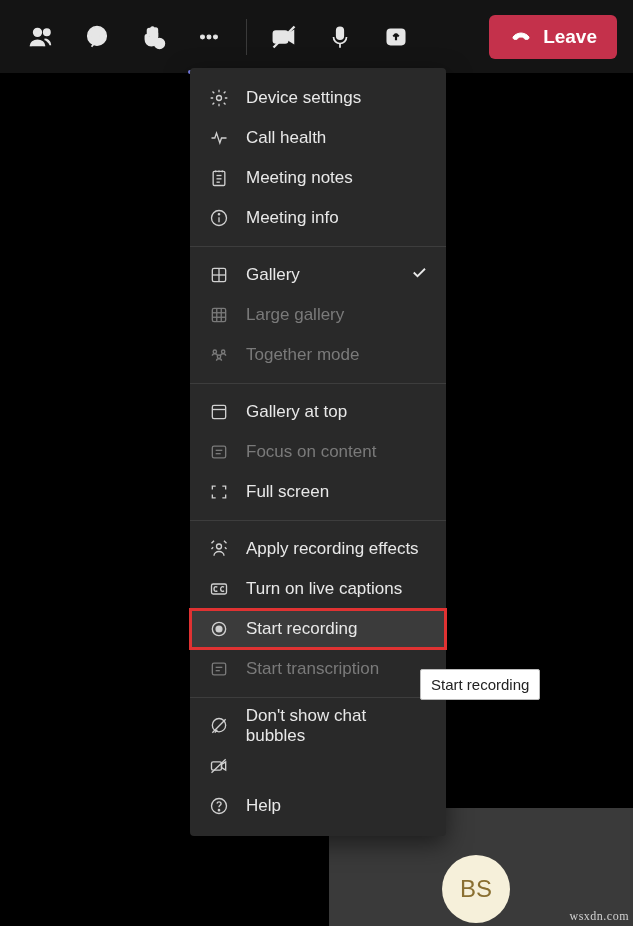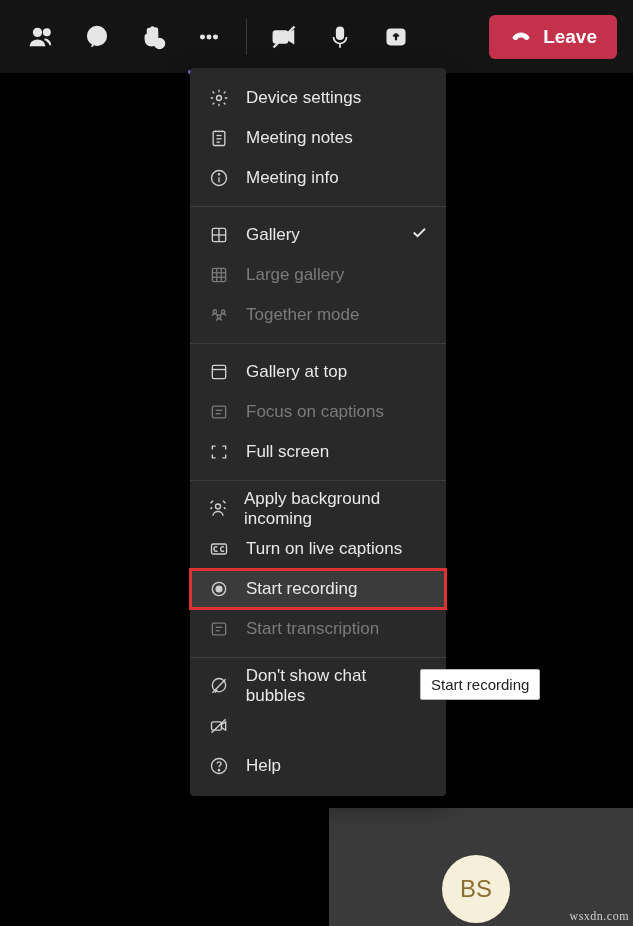--- a/index.html
+++ b/index.html
@@ -236,20 +236,28 @@
         <svg width="20" height="20" viewBox="0 0 24 24" stroke-width="1.6">
           <circle cx="12" cy="12" r="3"></circle>
           <path d="M12 2v3M12 19v3M4.2 4.2l2.1 2.1M17.7 17.7l2.1 2.1M2 12h3M19 12h3M4.2 19.8l2.1-2.1M17.7 6.3l2.1-2.1"></path>
         </svg>
       </span>
     <span>Device settings</span>
   </div>
   <div class="menu-item">
     <span class="micon">
         <svg width="20" height="20" viewBox="0 0 24 24" stroke-width="1.6">
+          <path d="M3 12h4l2-6 4 12 2-6h6"></path>
+        </svg>
+      </span>
+    <span>Call health</span>
+  </div>
+  <div class="menu-item">
+    <span class="micon">
+        <svg width="20" height="20" viewBox="0 0 24 24" stroke-width="1.6">
           <rect x="5" y="4" width="14" height="17" rx="1.5"></rect>
           <line x1="9" y1="9" x2="15" y2="9"></line>
           <line x1="9" y1="13" x2="15" y2="13"></line>
           <line x1="9" y1="17" x2="13" y2="17"></line>
           <line x1="8" y1="3" x2="8" y2="5"></line>
           <line x1="12" y1="3" x2="12" y2="5"></line>
           <line x1="16" y1="3" x2="16" y2="5"></line>
         </svg>
       </span>
     <span>Meeting notes</span>
@@ -318,21 +326,21 @@
     <span>Gallery at top</span>
   </div>
   <div class="menu-item disabled">
     <span class="micon">
         <svg width="20" height="20" viewBox="0 0 24 24" stroke-width="1.6">
           <rect x="4" y="5" width="16" height="14" rx="2"></rect>
           <line x1="8" y1="10" x2="16" y2="10"></line>
           <line x1="8" y1="14" x2="14" y2="14"></line>
         </svg>
       </span>
-    <span>Focus on captions</span>
+    <span>Focus on content</span>
   </div>
   <div class="menu-item">
     <span class="micon">
         <svg width="20" height="20" viewBox="0 0 24 24" stroke-width="1.6">
           <path d="M4 9V5h4M20 9V5h-4M4 15v4h4M20 15v4h-4"></path>
         </svg>
       </span>
     <span>Full screen</span>
   </div>
 
@@ -342,21 +350,21 @@
     <span class="micon">
         <svg width="20" height="20" viewBox="0 0 24 24" stroke-width="1.6">
           <circle cx="12" cy="9" r="3"></circle>
           <path d="M6 20c0-3 2.7-5 6-5s6 2 6 5"></path>
           <line x1="3" y1="5" x2="6" y2="2"></line>
           <line x1="18" y1="2" x2="21" y2="5"></line>
           <line x1="3" y1="12" x2="5" y2="10"></line>
           <line x1="19" y1="10" x2="21" y2="12"></line>
         </svg>
       </span>
-    <span>Apply background incoming</span>
+    <span>Apply recording effects</span>
   </div>
   <div class="menu-item">
     <span class="micon">
         <svg width="20" height="20" viewBox="0 0 24 24" stroke-width="1.6">
           <rect x="3" y="6" width="18" height="12" rx="2"></rect>
           <path d="M10 10c-.5-.5-1-.8-1.7-.8-1.3 0-2.3 1.2-2.3 2.8s1 2.8 2.3 2.8c.7 0 1.2-.3 1.7-.8"></path>
           <path d="M18 10c-.5-.5-1-.8-1.7-.8-1.3 0-2.3 1.2-2.3 2.8s1 2.8 2.3 2.8c.7 0 1.2-.3 1.7-.8"></path>
         </svg>
       </span>
     <span>Turn on live captions</span>

